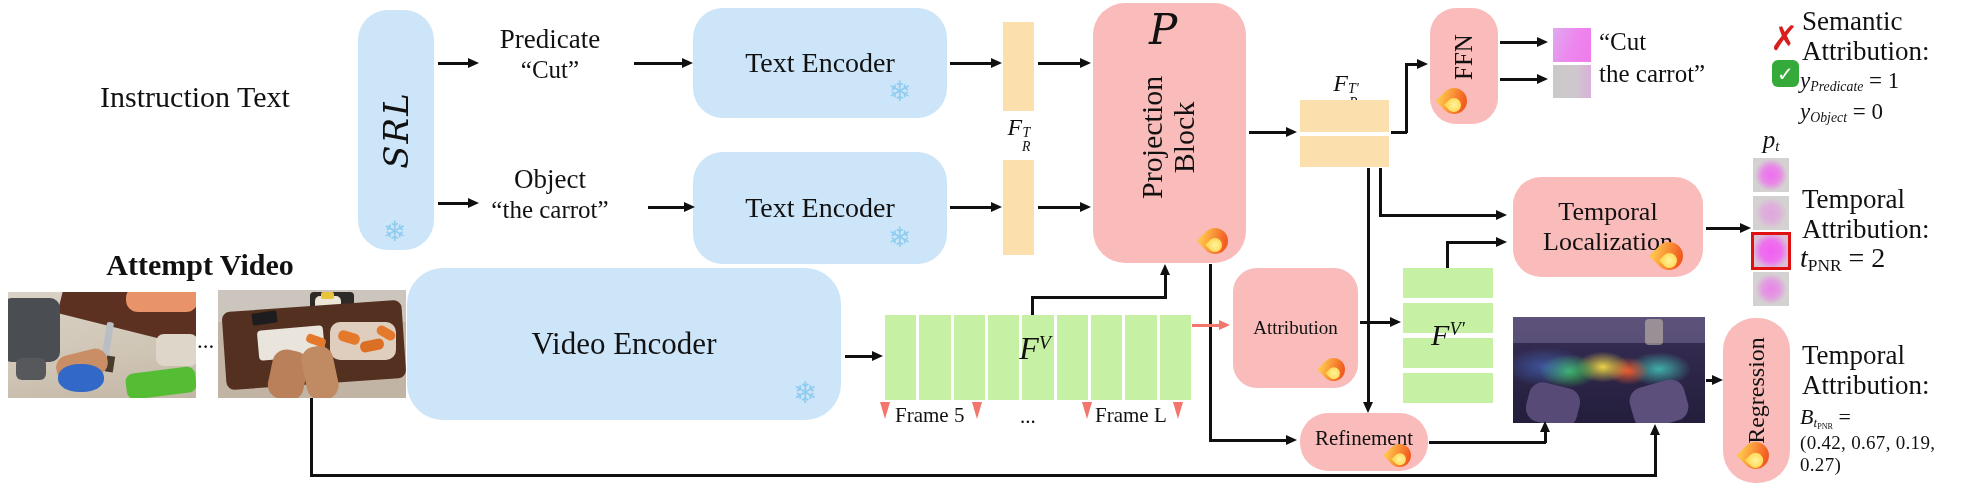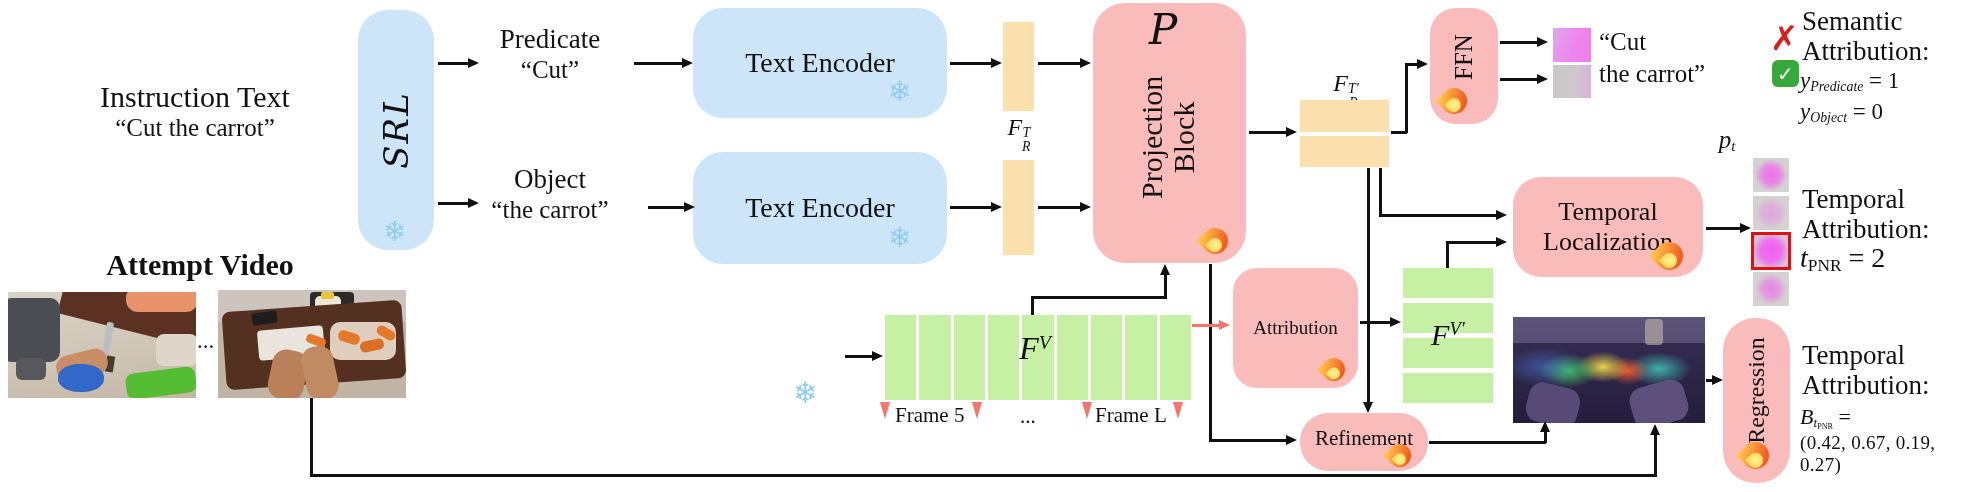--- a/index.html
+++ b/index.html
@@ -33,21 +33,20 @@
   .frame-ph{position:absolute;overflow:hidden}
   .frame-ph *{position:absolute}
   .vt{white-space:nowrap}
 </style>
 </head>
 <body>
 
 <div id="canvas">
 
   <div class="abs ctr" style="left:40px;top:80px;width:310px;font-size:30px;font-weight:normal">Instruction Text</div>
-  <div class="abs ctr" style="left:40px;top:114px;width:310px;font-size:25px">“Cut the carrot”</div>
   <div class="abs ctr" style="left:60px;top:248px;width:280px;font-size:30px;font-weight:bold">Attempt Video</div>
 
   <div class="frame-ph" style="left:8px;top:292px;width:188px;height:106px;background:linear-gradient(170deg,#d9d2c6,#cfc5b5 60%,#c2b6a4)">
     <span style="left:55px;top:-25px;width:230px;height:75px;background:#5c3122;transform:rotate(14deg)"></span>
     <span style="left:118px;top:-6px;width:72px;height:26px;background:#e8936a;border-radius:12px"></span>
     <span style="left:-6px;top:6px;width:58px;height:64px;background:#4a4d52;border-radius:10px"></span>
     <span style="left:8px;top:66px;width:30px;height:22px;background:#56585c;border-radius:6px"></span>
     <span style="left:148px;top:42px;width:42px;height:32px;background:#ddd6c9;border-radius:8px"></span>
     <span style="left:96px;top:30px;width:7px;height:40px;background:#b9bec4;transform:rotate(9deg);border-radius:2px"></span>
     <span style="left:98px;top:64px;width:8px;height:16px;background:#4a3a2e;transform:rotate(9deg)"></span>
@@ -143,21 +142,21 @@
   <div class="abs" style="left:1802px;top:36px;font-size:27px">Attribution:</div>
   <div class="abs math" style="left:1800px;top:68px;font-size:23px">
     <span>y</span><span class="subonly">Predicate</span>
     <span style="font-style:normal">= 1</span>
   </div>
   <div class="abs math" style="left:1800px;top:99px;font-size:23px">
     <span>y</span><span class="subonly">Object</span>
     <span style="font-style:normal">= 0</span>
   </div>
 
-  <div class="abs ctr math" style="left:1706px;top:126px;width:42px;font-size:25px">
+  <div class="abs ctr math" style="left:1750px;top:126px;width:42px;font-size:25px">
     <span>p</span><span class="subonly">t</span>
   </div>
   <div class="sq" style="left:1753px;top:158px;width:36px;height:34px;background:radial-gradient(circle at 50% 50%,rgba(240,105,240,.95) 0%,rgba(240,105,240,.7) 36%,rgba(240,105,240,0) 66%),#d4d2d0"></div>
   <div class="sq" style="left:1753px;top:196px;width:36px;height:34px;background:radial-gradient(circle at 50% 50%,rgba(238,120,238,.5) 0%,rgba(238,120,238,.35) 36%,rgba(238,120,238,0) 64%),#d4d2d0"></div>
   <div class="sq" style="left:1751px;top:232px;width:40px;height:38px;box-sizing:border-box;border:3px solid #e01010;background:radial-gradient(circle at 50% 50%,rgba(242,95,242,1) 0%,rgba(242,95,242,.85) 45%,rgba(242,95,242,.15) 78%),#d4d2d0"></div>
   <div class="sq" style="left:1753px;top:272px;width:36px;height:34px;background:radial-gradient(circle at 50% 50%,rgba(240,105,240,.75) 0%,rgba(240,105,240,.5) 36%,rgba(240,105,240,0) 64%),#d4d2d0"></div>
 
   <div class="abs" style="left:1802px;top:184px;font-size:27px">Temporal</div>
   <div class="abs" style="left:1802px;top:214px;font-size:27px">Attribution:</div>
   <div class="abs math" style="left:1800px;top:242px;font-size:28px">
@@ -169,20 +168,23 @@
     <div>
       <div>Temporal</div>
       <div>Localization</div>
     </div>
   </div>
   <span class="flame" style="left:1655px;top:242px;width:28px;height:28px">
       <span class="o"></span>
       <span class="i"></span>
     </span>
 
+  <div class="blk blue" style="left:407px;top:268px;width:434px;height:152px;border-radius:36px;font-size:31px">
+    <span>Video Encoder</span>
+  </div>
   <span class="snow" style="left:793px;top:378px;font-size:30px">❄</span>
 
   <div class="abs" style="left:885px;top:315px;width:306px;height:85px;display:flex;gap:3px">
     <span class="grn" style="flex:1"></span>
       <span class="grn" style="flex:1"></span>
       <span class="grn" style="flex:1"></span>
     <span class="grn" style="flex:1"></span>
       <span class="grn" style="flex:1"></span>
       <span class="grn" style="flex:1"></span>
     <span class="grn" style="flex:1"></span>

